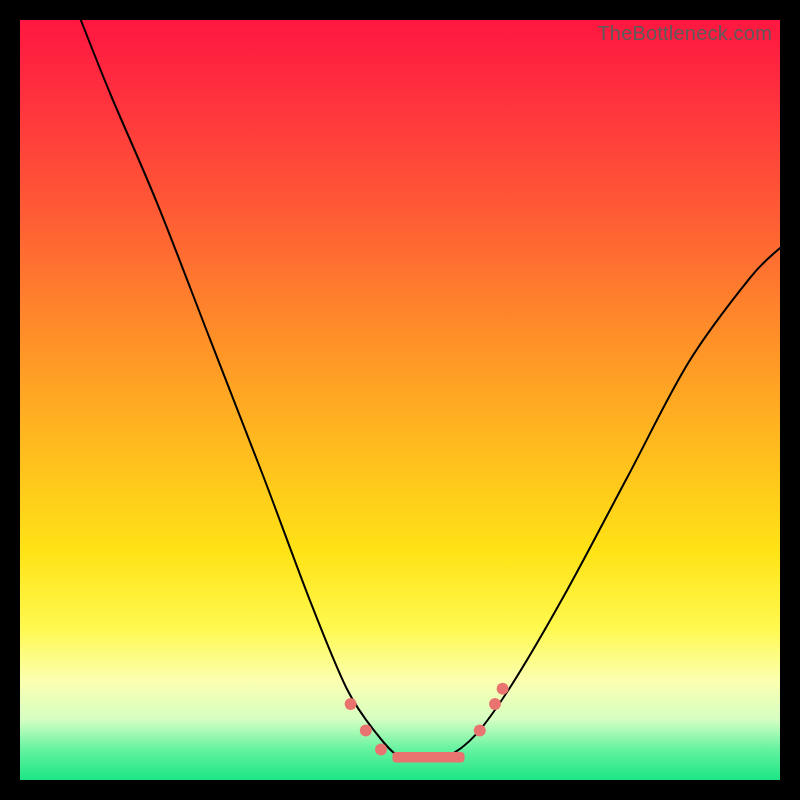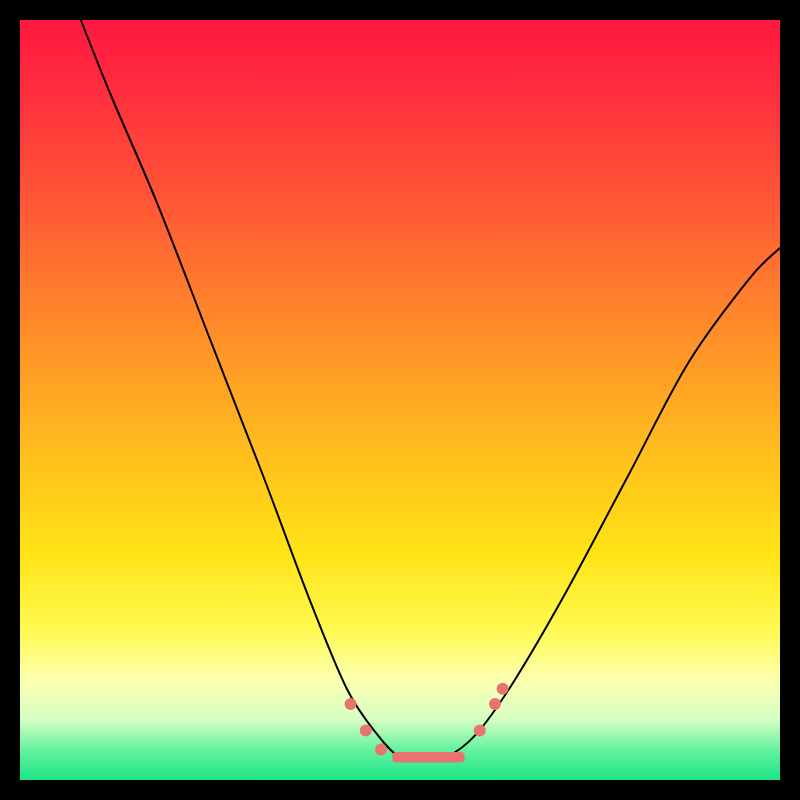--- a/index.html
+++ b/index.html
@@ -70,20 +70,21 @@
   }
   .bottom-bar {
     fill: #e9746f;
   }
 </style>
 </head>
 <body>
 
 <div class="frame">
   <div class="plot-area">
+    <div class="watermark">TheBottleneck.com</div>
 
     <svg class="curve" viewBox="0 0 760 760" preserveAspectRatio="none">
       <path id="curve-path" class="curve-path" d="M 60.8 0.0 C 65.9 12.7, 78.5 45.6, 91.2 76.0 C 103.9 106.4, 120.3 141.9, 136.8 182.4 C 153.3 222.9, 172.3 273.6, 190.0 319.2 C 207.7 364.8, 226.7 412.9, 243.2 456.0 C 259.7 499.1, 274.9 542.1, 288.8 577.6 C 302.7 613.1, 315.4 646.0, 326.8 668.8 C 338.2 691.6, 348.3 703.0, 357.2 714.4 C 366.1 725.8, 372.4 733.4, 380.0 737.2 C 387.6 741.0, 395.2 737.2, 402.8 737.2 C 410.4 737.2, 416.7 741.0, 425.6 737.2 C 434.5 733.4, 444.6 727.1, 456.0 714.4 C 467.4 701.7, 478.8 685.3, 494.0 661.2 C 509.2 637.1, 528.2 604.2, 547.2 570.0 C 566.2 535.8, 587.7 494.0, 608.0 456.0 C 628.3 418.0, 648.5 374.9, 668.8 342.0 C 689.1 309.1, 714.4 277.4, 729.6 258.4 C 744.8 239.4, 754.9 233.1, 760.0 228.0"></path>
       <g id="markers-group">
           <circle class="marker" cx="330.6" cy="684.0" r="6"></circle>
           <circle class="marker" cx="345.8" cy="710.6" r="6"></circle>
           <circle class="marker" cx="361.0" cy="729.6" r="6"></circle>
           <circle class="marker" cx="459.8" cy="710.6" r="6"></circle>
           <circle class="marker" cx="475.0" cy="684.0" r="6"></circle>
           <circle class="marker" cx="482.6" cy="668.8" r="6"></circle>

